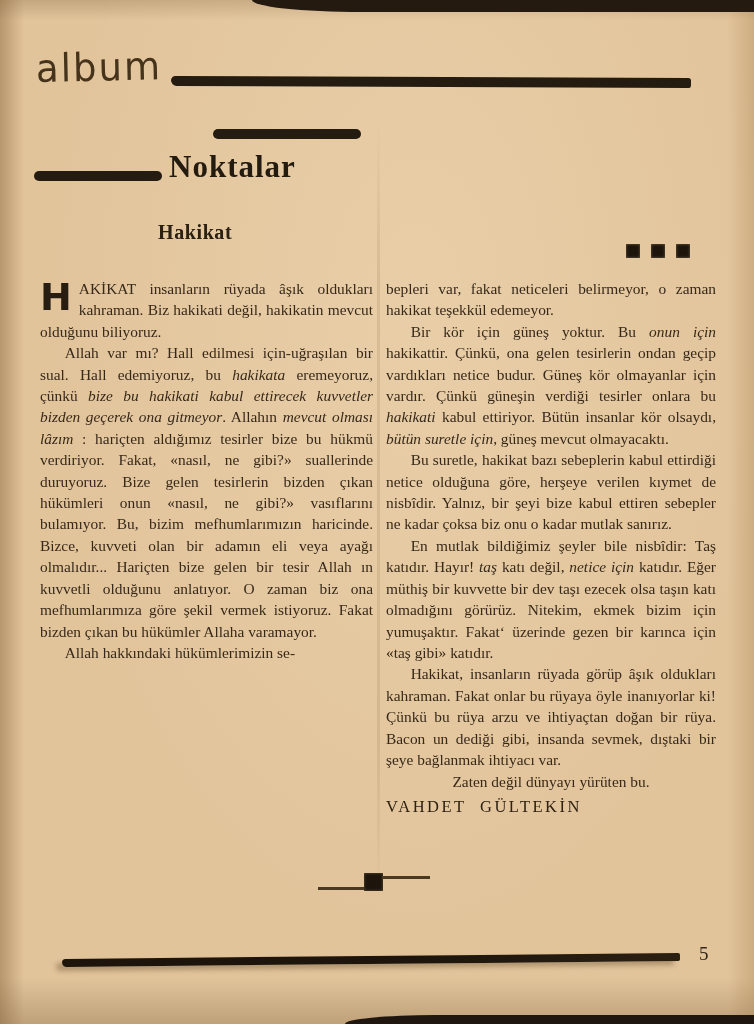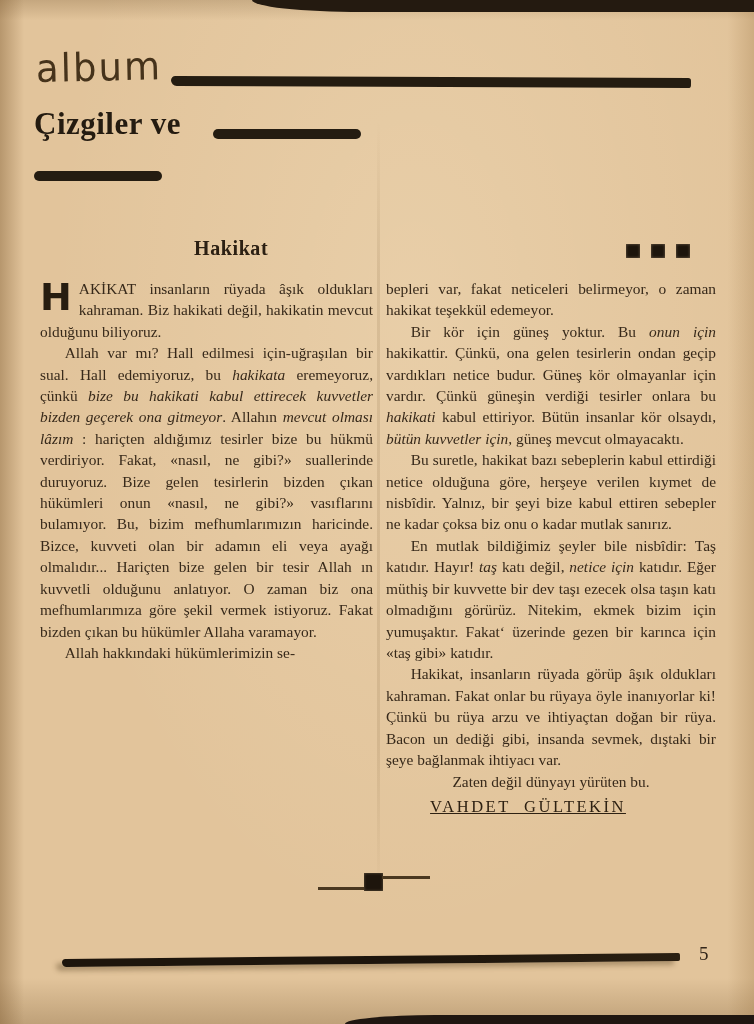--- a/index.html
+++ b/index.html
@@ -24,35 +24,35 @@
     font-size:37px;color:#46331b;letter-spacing:2px;transform:rotate(-1.2deg) scaleY(1.05);
     font-weight:400;}
   .rule{position:absolute;background:#241c11;border-radius:5px;}
   .rule-masthead{left:171px;top:77px;width:520px;height:10px;transform:rotate(0.25deg);
     border-radius:6px 4px 4px 8px;}
   .title1{position:absolute;left:34px;top:106px;font-size:31px;font-weight:bold;color:#241b10;letter-spacing:0.5px;}
   .rule-t1{left:213px;top:129px;width:148px;height:10px;}
   .rule-t2{left:34px;top:171px;width:128px;height:10px;}
   .title2{position:absolute;left:169px;top:149px;font-size:31px;font-weight:bold;color:#241b10;letter-spacing:1px;}
 
-  .article-heading{position:absolute;left:158px;top:237px;font-size:20px;font-weight:bold;color:#2c2013;letter-spacing:0.6px;margin-left:36px;}
+  .article-heading{position:absolute;left:158px;top:221px;font-size:20px;font-weight:bold;color:#2c2013;letter-spacing:0.6px;}
   .ornament{position:absolute;left:626px;top:244px;display:flex;gap:11px;}
   .ornament .sq{width:14px;height:14px;background:#1d150c;box-shadow:inset 0 0 3px rgba(226,196,155,0.45);}
 
   .col{position:absolute;top:278px;font-size:15.4px;line-height:21.4px;text-align:justify;}
   .col-left{left:40px;width:333px;}
   .col-right{left:386px;width:330px;}
   .col p{margin:0;}
   .col p.ind{text-indent:1.6em;}
   .dropcap{float:left;font-family:"DejaVu Sans",sans-serif;font-weight:bold;font-size:38px;
     line-height:33px;padding:3px 7px 0 0;color:#271d10;}
   i{font-style:italic;}
   .closing{text-align:center;text-indent:0 !important;margin-top:1px !important;}
-  .byline{text-align:center;padding-right:46px;letter-spacing:2.5px;word-spacing:7px;
-    font-size:16.5px;margin-top:3px !important;color:#2e2112;text-decoration:underline;}
+  .byline{text-align:left;padding-right:46px;letter-spacing:2.5px;word-spacing:7px;
+    font-size:16.5px;margin-top:3px !important;color:#2e2112;}
 
   .divider{position:absolute;left:318px;top:871px;width:112px;height:22px;}
   .divider .dl{position:absolute;left:0;top:16px;width:47px;height:3px;background:#4a3820;}
   .divider .dsq{position:absolute;left:46px;top:2px;width:19px;height:18px;background:#1d150c;
     box-shadow:inset 0 0 3px rgba(210,180,140,0.4);}
   .divider .dr{position:absolute;left:64px;top:5px;width:48px;height:3px;background:#4a3820;}
 
   .rule-footer{left:62px;top:956px;width:618px;height:8px;transform:rotate(-0.55deg);
     background:linear-gradient(to right,#1d150c 58%,#2b2012);
     border-radius:4px 2px 2px 5px;
@@ -64,41 +64,41 @@
 
 <div class="page">
 
   <div class="scan-top"></div>
   <div class="scan-bottom"></div>
   <div class="gutter-crease"></div>
 
   <div class="logo">album</div>
   <div class="rule rule-masthead"></div>
 
-  <div class="title1">Çizgiler ve</div>
   <div class="rule rule-t1"></div>
   <div class="rule rule-t2"></div>
+  <div class="title2">Noktalar</div>
 
   <div class="article-heading">Hakikat</div>
 
   <div class="ornament">
     <span class="sq"></span>
     <span class="sq"></span>
     <span class="sq"></span>
   </div>
 
   <div class="col col-left">
     <p><span class="dropcap">H</span><span>AKİKAT insanların rüyada âşık oldukları kahraman. Biz hakikati değil, hakikatin mevcut olduğunu biliyoruz.</span></p>
     <p class="ind">Allah var mı? Hall edilmesi için-uğraşılan bir sual. Hall edemiyoruz, bu <i>hakikata</i> eremeyoruz, çünkü <i>bize bu hakikati kabul ettirecek kuvvetler bizden geçerek ona gitmeyor</i>. Allahın <i>mevcut olması lâzım</i> : hariçten aldığımız tesirler bize bu hükmü verdiriyor. Fakat, «nasıl, ne gibi?» suallerinde duruyoruz. Bize gelen tesirlerin bizden çıkan hükümleri onun «nasıl, ne gibi?» vasıflarını bulamıyor. Bu, bizim mefhumlarımızın haricinde. Bizce, kuvveti olan bir adamın eli veya ayağı olmalıdır... Hariçten bize gelen bir tesir Allah ın kuvvetli olduğunu anlatıyor. O zaman biz ona mefhumlarımıza göre şekil vermek istiyoruz. Fakat bizden çıkan bu hükümler Allaha varamayor.</p>
     <p class="ind">Allah hakkındaki hükümlerimizin se-</p>
   </div>
 
   <div class="col col-right">
     <p>bepleri var, fakat neticeleri belirmeyor, o zaman hakikat teşekkül edemeyor.</p>
-    <p class="ind">Bir kör için güneş yoktur. Bu <i>onun için</i> hakikattir. Çünkü, ona gelen tesirlerin ondan geçip vardıkları netice budur. Güneş kör olmayanlar için vardır. Çünkü güneşin verdiği tesirler onlara bu <i>hakikati</i> kabul ettiriyor. Bütün insanlar kör olsaydı, <i>bütün kuvvetler için</i>, güneş mevcut olmayacaktı.</p>
+    <p class="ind">Bir kör için güneş yoktur. Bu <i>onun için</i> hakikattir. Çünkü, ona gelen tesirlerin ondan geçip vardıkları netice budur. Güneş kör olmayanlar için vardır. Çünkü güneşin verdiği tesirler onlara bu <i>hakikati</i> kabul ettiriyor. Bütün insanlar kör olsaydı, <i>bütün suretle için</i>, güneş mevcut olmayacaktı.</p>
     <p class="ind">Bu suretle, hakikat bazı sebeplerin kabul ettirdiği netice olduğuna göre, herşeye verilen kıymet de nisbîdir. Yalnız, bir şeyi bize kabul ettiren sebepler ne kadar çoksa biz onu o kadar mutlak sanırız.</p>
     <p class="ind">En mutlak bildiğimiz şeyler bile nisbîdir: Taş katıdır. Hayır! <i>taş</i> katı değil, <i>netice için</i> katıdır. Eğer müthiş bir kuvvette bir dev taşı ezecek olsa taşın katı olmadığını görürüz. Nitekim, ekmek bizim için yumuşaktır. Fakat‘ üzerinde gezen bir karınca için «taş gibi» katıdır.</p>
     <p class="ind">Hakikat, insanların rüyada görüp âşık oldukları kahraman. Fakat onlar bu rüyaya öyle inanıyorlar ki! Çünkü bu rüya arzu ve ihtiyaçtan doğan bir rüya. Bacon un dediği gibi, insanda sevmek, dıştaki bir şeye bağlanmak ihtiyacı var.</p>
     <p class="closing">Zaten değil dünyayı yürüten bu.</p>
     <p class="byline">VAHDET GÜLTEKİN</p>
   </div>
 
   <div class="divider">
     <span class="dl"></span>
     <span class="dsq"></span>

